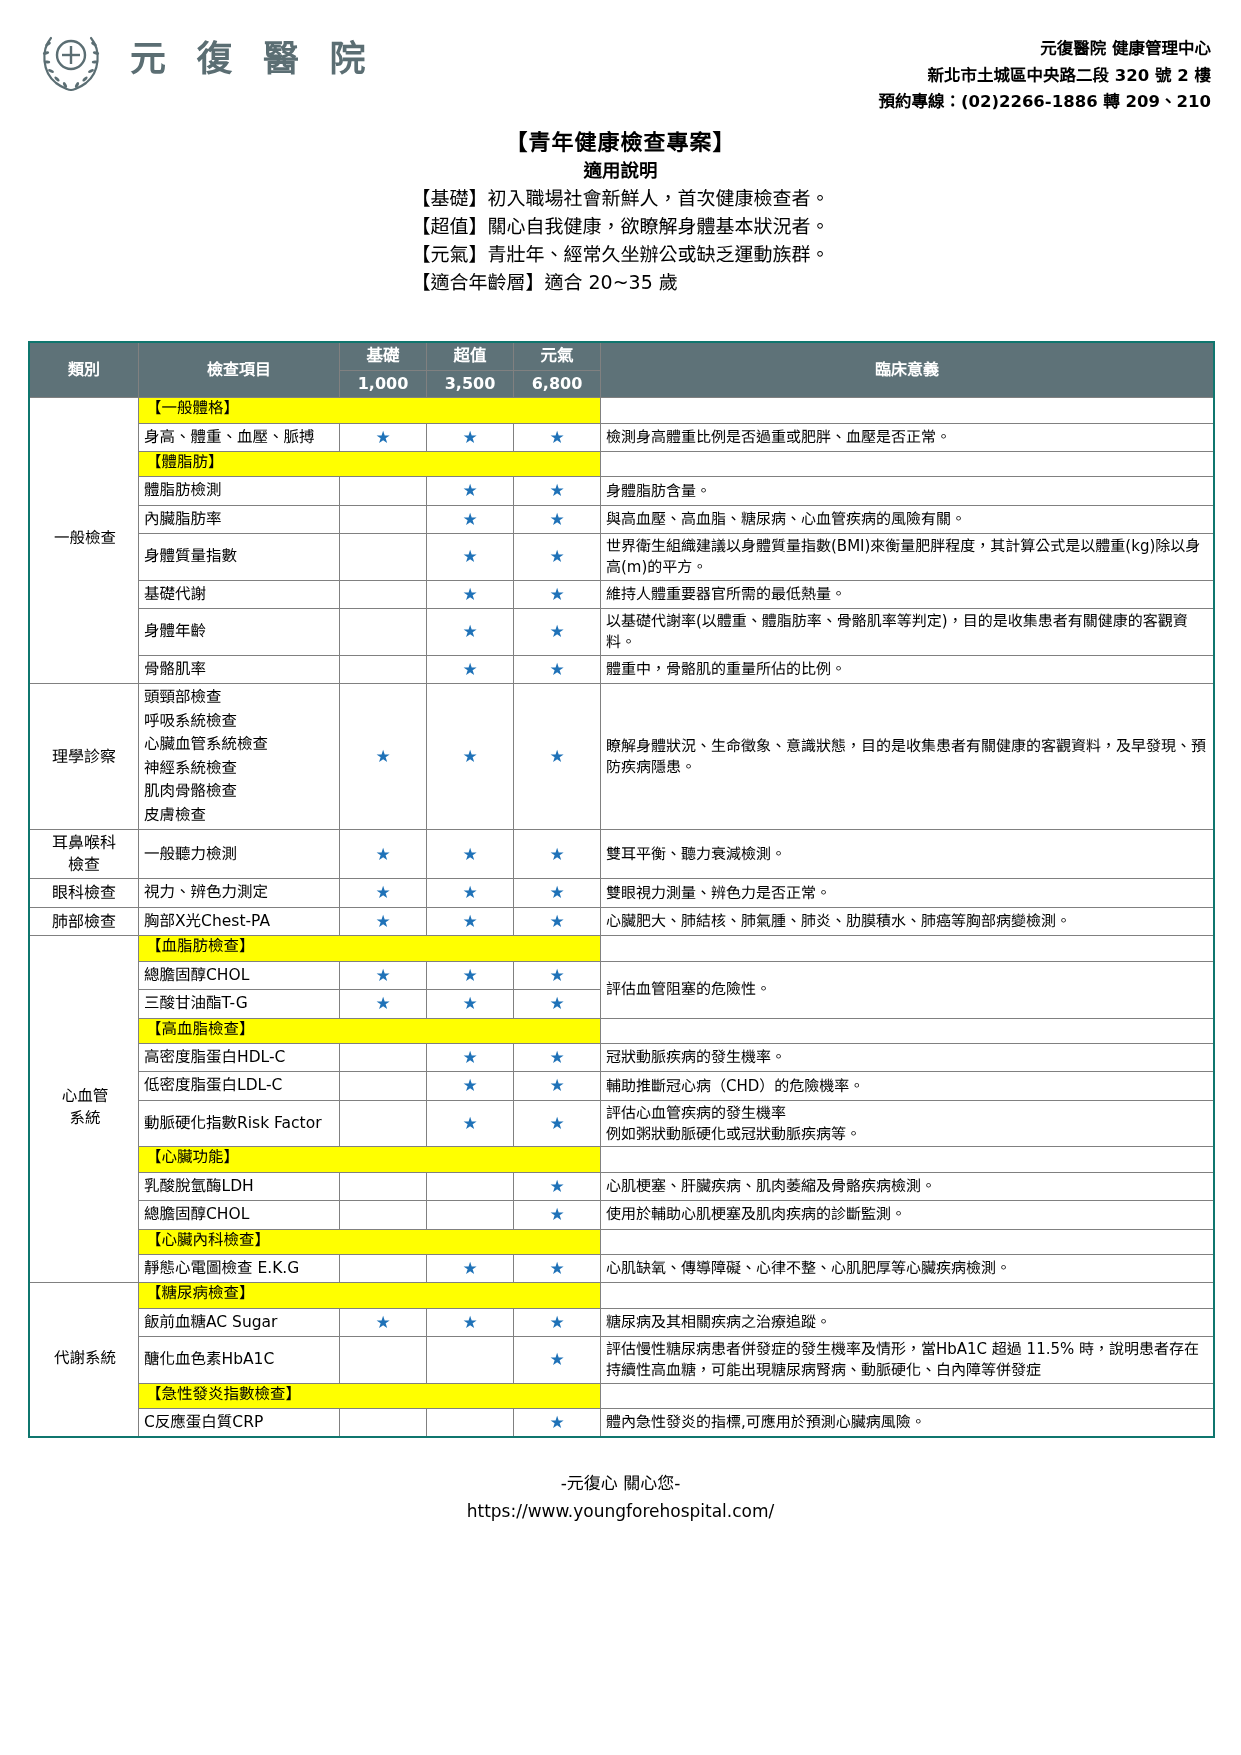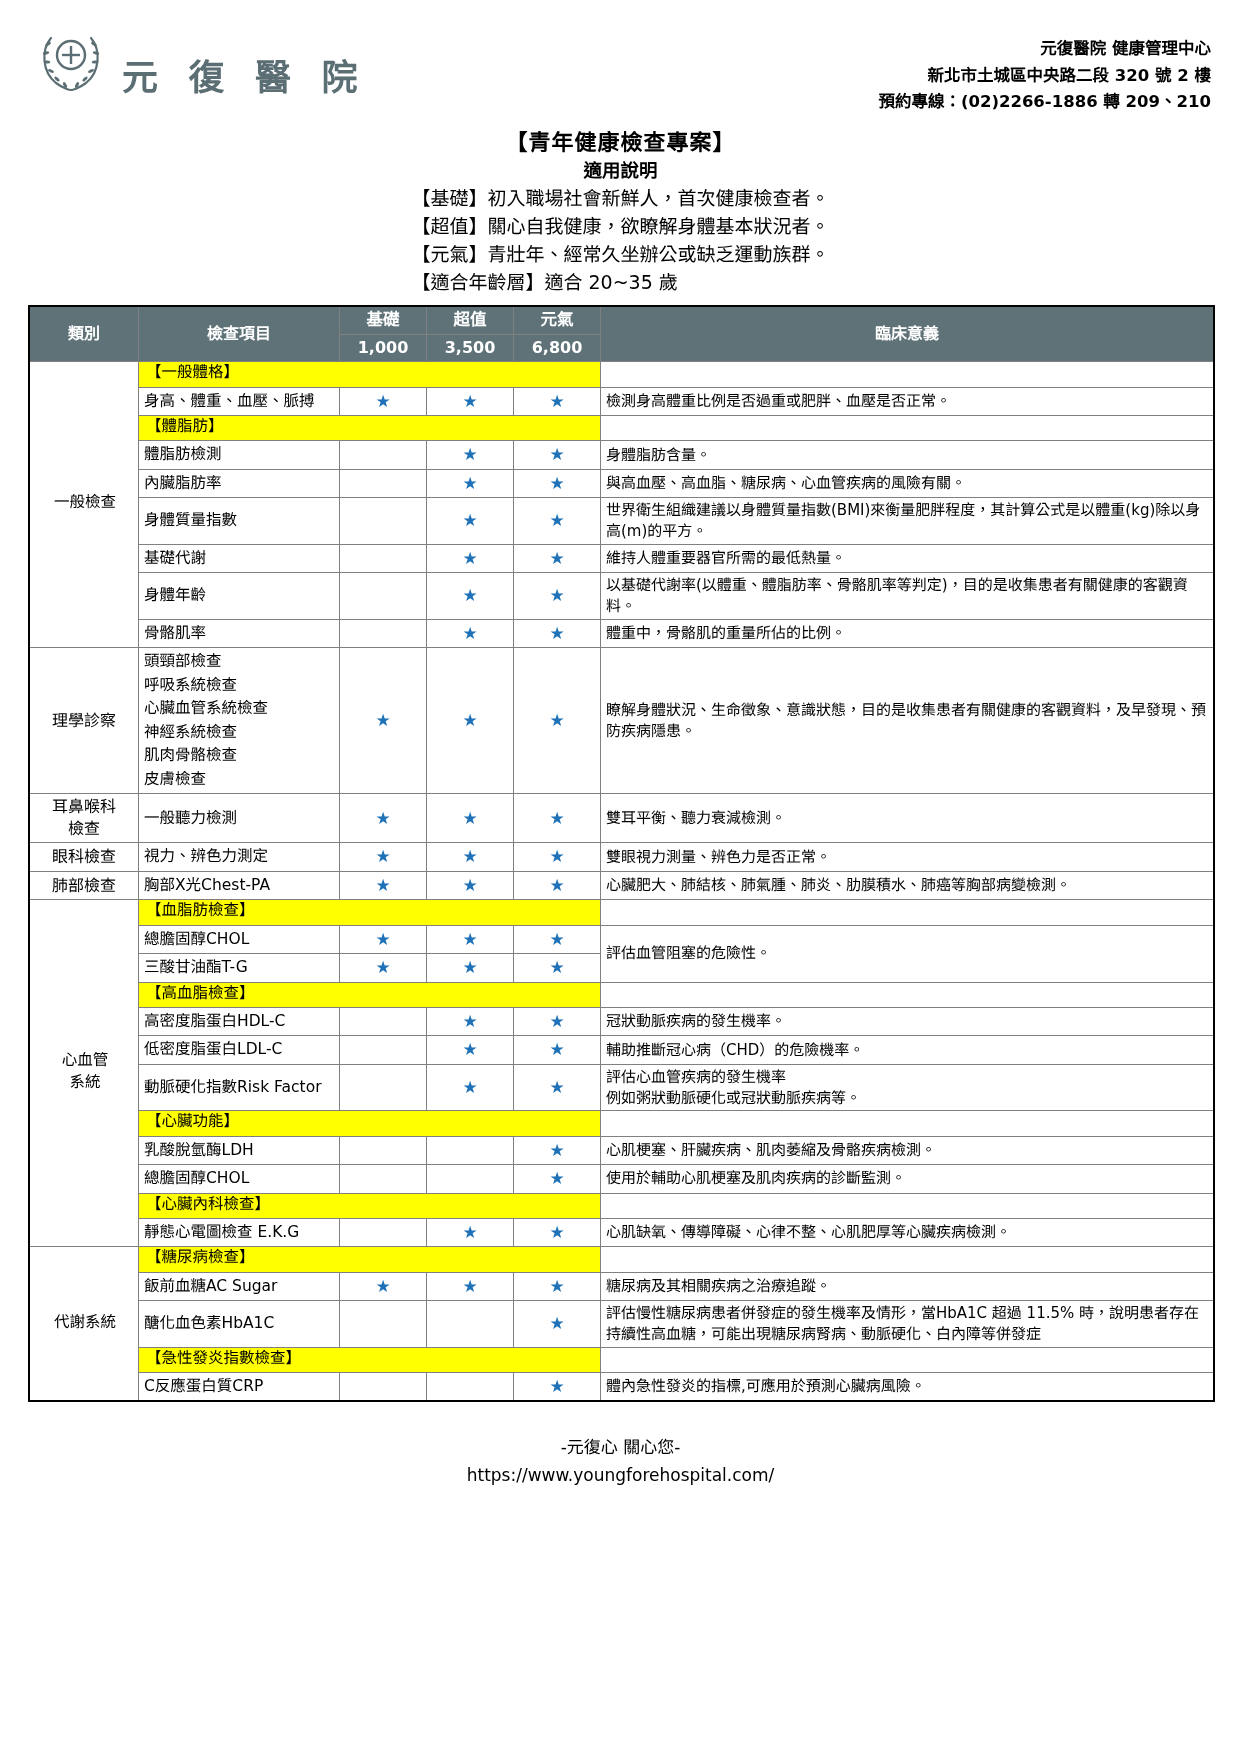--- a/index.html
+++ b/index.html
@@ -19,22 +19,22 @@
   
   .doc-header {
     display: flex;
     align-items: flex-start;
     justify-content: space-between;
     padding: 22px 30px 0 34px;
     box-sizing: border-box;
   }
   .brand {
     display: flex;
-    align-items: flex-end;
-    gap: 14px;
+    align-items: center;
+    gap: 22px;
   }
   .brand-mark {
     width: 74px;
     height: 74px;
     flex: 0 0 auto;
   }
   .brand-name {
     font-size: 36px;
     font-weight: bold;
     letter-spacing: 9px;
@@ -91,21 +91,22 @@
     font-size: 14.5px;
   }
   table.pkg td, table.pkg th {
     border: 1px solid #808080;
     padding: 2px 5px;
     vertical-align: middle;
     line-height: 1.38;
   }
   
   table.pkg {
-    border: 2px solid #000000;
+    border: 2px solid #0f766e;
+    margin-top: 36px;
   }
 
   thead th {
     background: #5e7278;
     color: #ffffff;
     font-weight: bold;
     text-align: center;
     border-color: #3f5054;
   }
   th.cat-h { width: 98px; font-size: 16px; }

